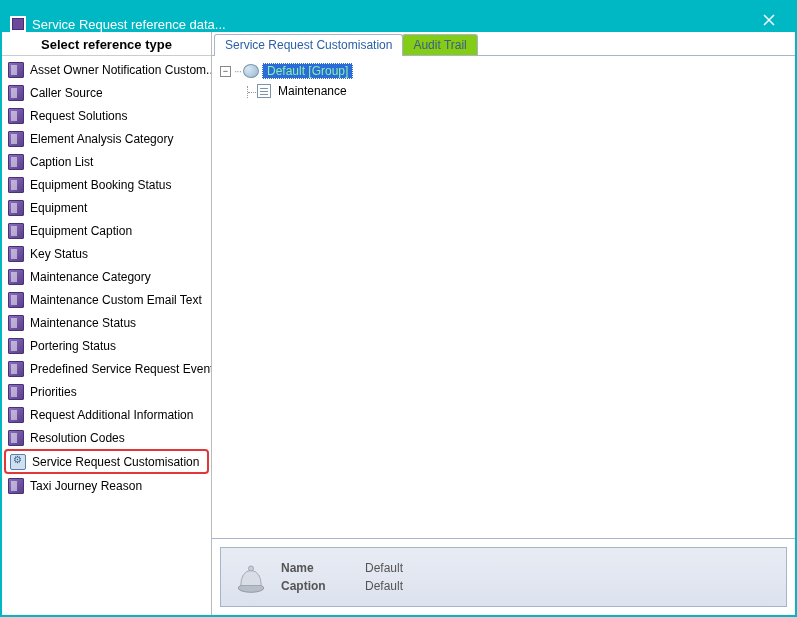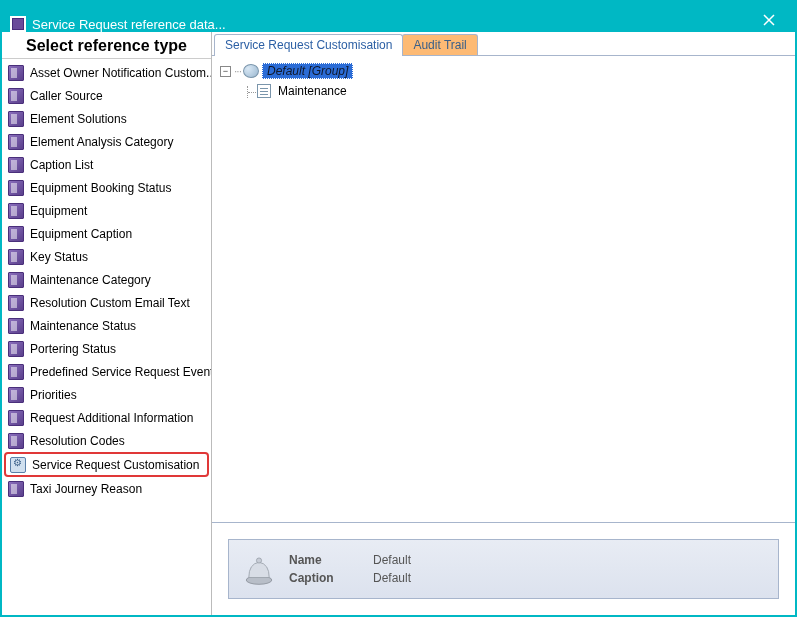--- a/index.html
+++ b/index.html
@@ -7,52 +7,52 @@
   
   .titlebar { height: 30px; background: #00b8c4; display: flex; align-items: flex-end; padding: 0 8px; color: #fff; font-size: 13px; }
   .titlebar-icon { width: 16px; height: 16px; margin-right: 6px; background: #fff; display: flex; align-items: center; justify-content: center; position: relative; }
   .titlebar-icon::before { content:""; width:10px; height:10px; background:#6b4a9a; border:1px solid #4a2a7a;}
   .titlebar-title { flex: 1; }
   .titlebar-close { width: 36px; height: 24px; display: flex; align-items: center; justify-content: center; cursor: pointer; font-size: 16px; }
   
   .content { display: flex; height: calc(100% - 30px); }
   
   .sidebar { width: 210px; border-right: 1px solid #bbb; display: flex; flex-direction: column; background:#fff; }
-  .sidebar-header { text-align: center; font-weight: bold; font-size: 16px; padding: 5px 0 3px; border-bottom: 1px solid #ccc; }
+  .sidebar-header { text-align: center; font-weight: bold; font-size: 13px; padding: 5px 0 3px; border-bottom: 1px solid #ccc; }
   .sidebar-list { flex: 1; overflow: hidden; padding: 2px 0; }
   .sidebar-item { display: flex; align-items: center; height: 23px; padding: 0 6px; font-size: 12px; color: #000; cursor: pointer; white-space: nowrap; overflow: hidden; text-overflow: ellipsis; }
   .sidebar-item .ticon { width: 16px; height: 16px; margin-right: 6px; flex-shrink:0; }
   .ticon-book { background: linear-gradient(135deg,#8a6ebc,#5a3f8b); border:1px solid #4a2f7b; border-radius:1px; position:relative;}
   .ticon-book::after{content:"";position:absolute;left:2px;top:2px;width:6px;height:10px;background:#fff;opacity:.5;}
   .ticon-gear { border:1px solid #5a7fa8; border-radius:2px; background:#d0e0ef; position:relative;}
   .ticon-gear::after{content:"⚙";position:absolute;font-size:10px;left:2px;top:-1px;color:#3a5f88;}
   .sidebar-item.highlighted { border: 2px solid #e03838; border-radius: 4px; padding: 0 4px; margin: 0 2px; height: 25px;}
   
   .main { flex: 1; display: flex; flex-direction: column; background:#fff;}
   
   .tabstrip { height: 24px; border-bottom: 1px solid #a7b5cc; display: flex; align-items: flex-end; padding-left: 2px; }
-  .tab { padding: 3px 10px 3px 10px; font-size: 12px; border: 1px solid transparent; border-bottom: none; margin-right: -1px; cursor: pointer; color:#3a5f88; background:#fdba74; border-color:#a7b5cc; border-top-left-radius:3px; border-top-right-radius:3px;}
+  .tab { padding: 3px 10px 3px 10px; font-size: 12px; border: 1px solid transparent; border-bottom: none; margin-right: -1px; cursor: pointer; color:#3a5f88; background:#84cc16; border-color:#a7b5cc; border-top-left-radius:3px; border-top-right-radius:3px;}
   .tab.active { background: #fff; border-color: #a7b5cc; position: relative; z-index: 2; color:#2b5fa4;}
   .tab.active::after{content:"";position:absolute;left:0;right:0;bottom:-1px;height:1px;background:#fff;}
   
   .tree-area { flex: 1; border-bottom: 1px solid #a7b5cc; padding: 6px 8px; font-size:12px; overflow:auto;}
   .tree-row { display:flex; align-items:center; height:18px; }
   .tree-toggle { width:11px; height:11px; border:1px solid #888; display:flex; align-items:center; justify-content:center; font-size:9px; line-height:1; color:#333; background:#fff; margin-right:3px; cursor:pointer;}
   .tree-dots { color:#999; font-size:10px; margin-right:2px; letter-spacing:-1px;}
   .tree-icon { width:16px; height:14px; margin-right:3px; display:inline-block;}
   .tree-icon.globe{ border-radius:50%; background:radial-gradient(circle at 30% 30%,#d9e8f5,#9ab7cf); border:1px solid #7a95ab;}
   .tree-icon.doc{ background:#fff; border:1px solid #7a95ab; position:relative; width:14px;}
   .tree-icon.doc::before{content:"";position:absolute;top:3px;left:2px;right:2px;height:1px;background:#7a95ab;box-shadow:0 3px 0 #7a95ab,0 6px 0 #7a95ab;}
   .tree-node-label { padding: 0 4px; }
-  .tree-node-label.selected { background: #2b6cd6; color: #0f172a; border:1px dotted #fff;font-style:italic; }
+  .tree-node-label.selected { background: #2b6cd6; color: #86efac; border:1px dotted #fff; }
   .tree-child { padding-left: 22px; display:flex; align-items:flex-end; height:18px;}
   .tree-vline { width:10px; border-left:1px dotted #999; height:12px; margin-left:5px; margin-right:0; position:relative;}
   .tree-vline::after { content:""; position:absolute; bottom:5px; left:0; width:8px; border-bottom:1px dotted #999;}
   
-  .detail-panel { height: 60px; background: linear-gradient(#e8ecf4,#dce2ee); border: 1px solid #a7b5cc; margin: 16px; display:flex; align-items:center; padding: 0 12px; gap:12px;}
+  .detail-panel { height: 60px; background: linear-gradient(#e8ecf4,#dce2ee); border: 1px solid #a7b5cc; margin: 8px; display:flex; align-items:center; padding: 0 12px; gap:12px;}
   .bell-icon { width:36px; height:36px; position:relative; display:flex; align-items:center; justify-content:center;}
   .bell-svg { width:34px; height:34px; }
   .detail-grid { display:grid; grid-template-columns: 60px 1fr; row-gap:4px; column-gap:24px; font-size:12px;}
   .detail-label { font-weight: bold; color:#555;}
   .detail-value { color:#555;}
 </style>
 </head>
 <body>
 
 <div class="titlebar">
@@ -73,21 +73,21 @@
         <div class="sidebar-item">
           <span class="ticon ticon-book"></span>
           <span>Asset Owner Notification Custom...</span>
         </div>
         <div class="sidebar-item">
           <span class="ticon ticon-book"></span>
           <span>Caller Source</span>
         </div>
         <div class="sidebar-item">
           <span class="ticon ticon-book"></span>
-          <span>Element Solutions</span>
+          <span>Request Solutions</span>
         </div>
         <div class="sidebar-item">
           <span class="ticon ticon-book"></span>
           <span>Element Analysis Category</span>
         </div>
         <div class="sidebar-item">
           <span class="ticon ticon-book"></span>
           <span>Caption List</span>
         </div>
         <div class="sidebar-item">
@@ -105,21 +105,21 @@
         <div class="sidebar-item">
           <span class="ticon ticon-book"></span>
           <span>Key Status</span>
         </div>
         <div class="sidebar-item">
           <span class="ticon ticon-book"></span>
           <span>Maintenance Category</span>
         </div>
         <div class="sidebar-item">
           <span class="ticon ticon-book"></span>
-          <span>Resolution Custom Email Text</span>
+          <span>Maintenance Custom Email Text</span>
         </div>
         <div class="sidebar-item">
           <span class="ticon ticon-book"></span>
           <span>Maintenance Status</span>
         </div>
         <div class="sidebar-item">
           <span class="ticon ticon-book"></span>
           <span>Portering Status</span>
         </div>
         <div class="sidebar-item">

